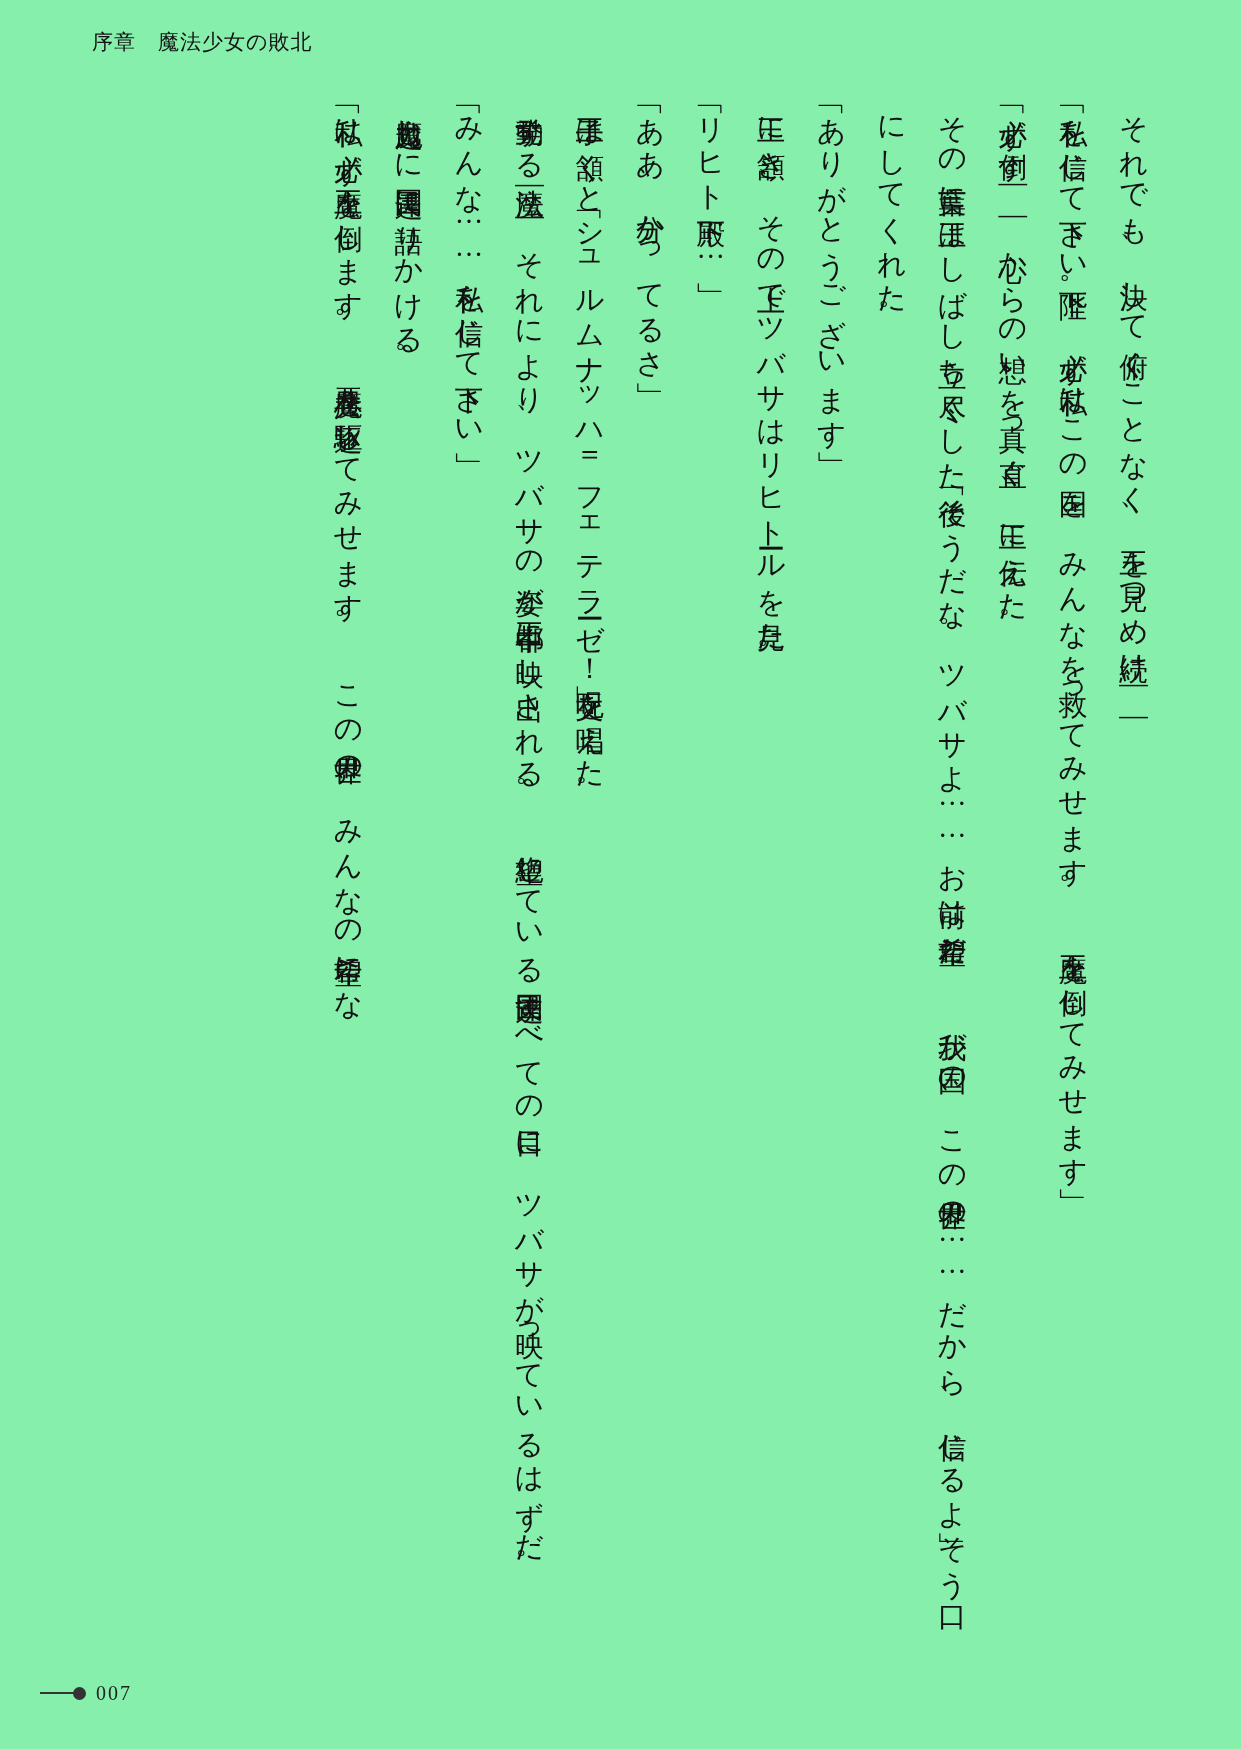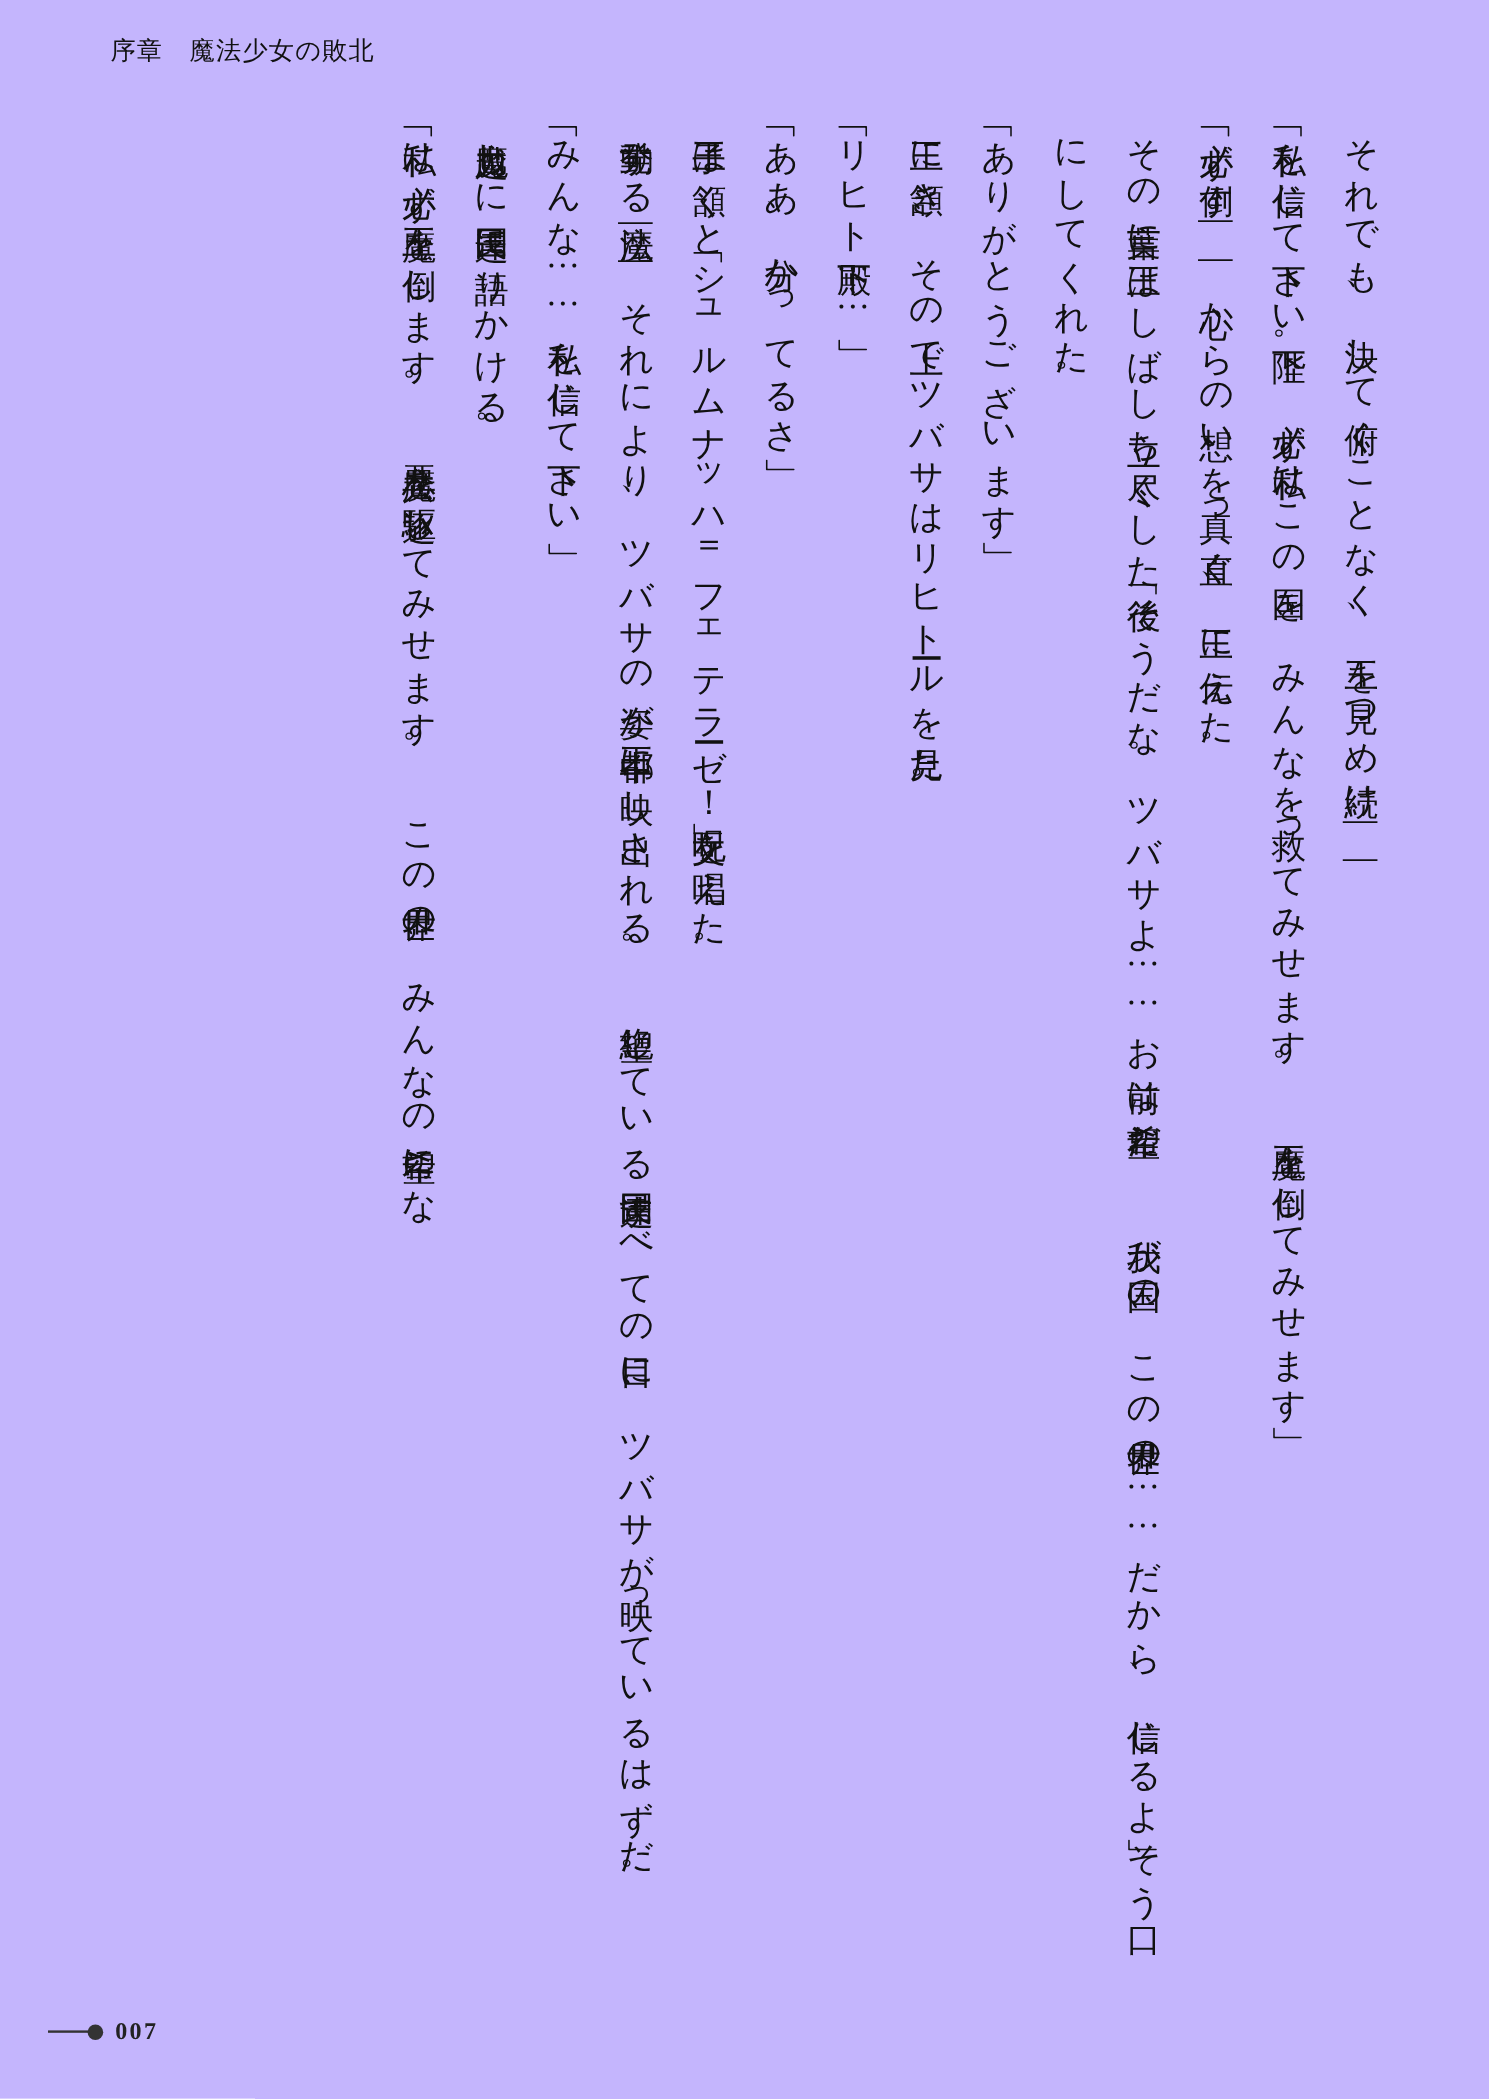--- a/index.html
+++ b/index.html
@@ -4,21 +4,21 @@
 <style>
   html, body {
     margin: 0;
     padding: 0;
     background: #ffffff;
   }
   .page {
     position: relative;
     width: 1241px;
     height: 1749px;
-    background: #c4b5fd;
+    background: #86efac;
     overflow: hidden;
     font-family: "Liberation Serif", "DejaVu Serif", serif;
     color: #111111;
   }
   
   .running-header {
     position: absolute;
     top: 28px;
     left: 92px;
     font-size: 21px;
@@ -67,21 +67,20 @@
     height: 13px;
     border-radius: 50%;
     background: #333333;
     margin-right: 10px;
     margin-left: -1px;
   }
   .folio {
     font-size: 20px;
     letter-spacing: 2px;
     color: #222222;
-    font-weight: bold;
   }
 </style>
 </head>
 <body>
 
 <div class="page">
 
   <div class="running-header">序章　魔法少女の敗北</div>
 
   <div class="body-text">

